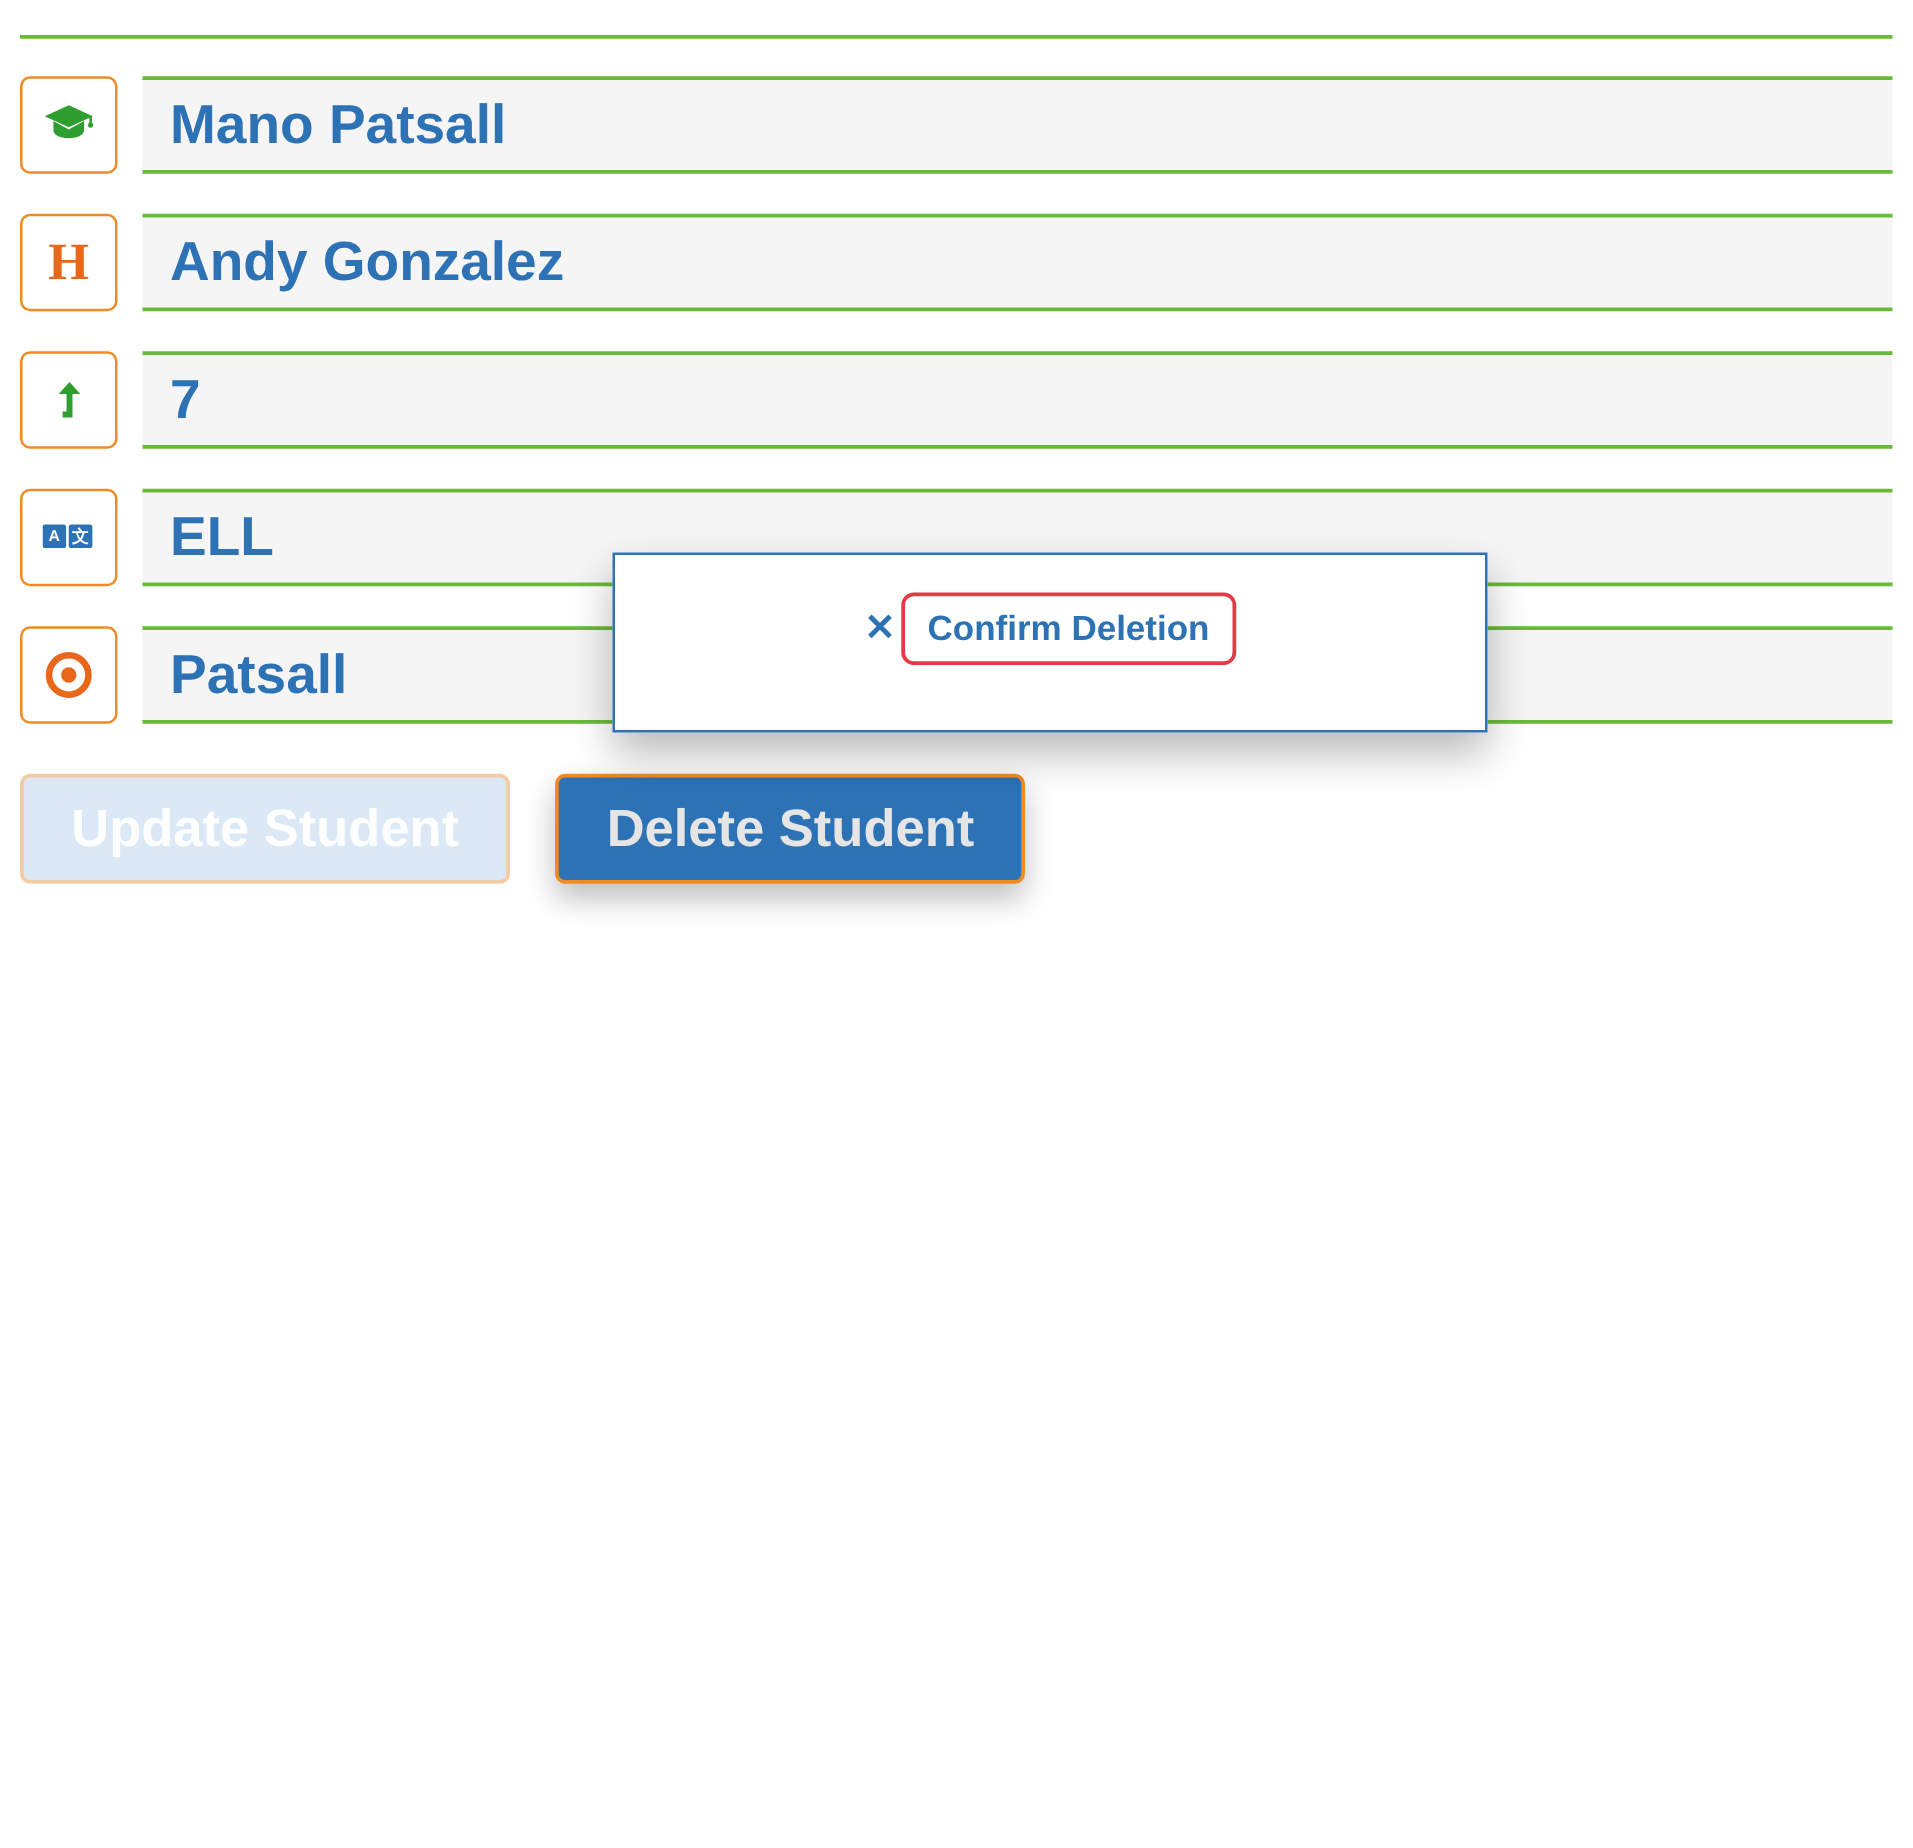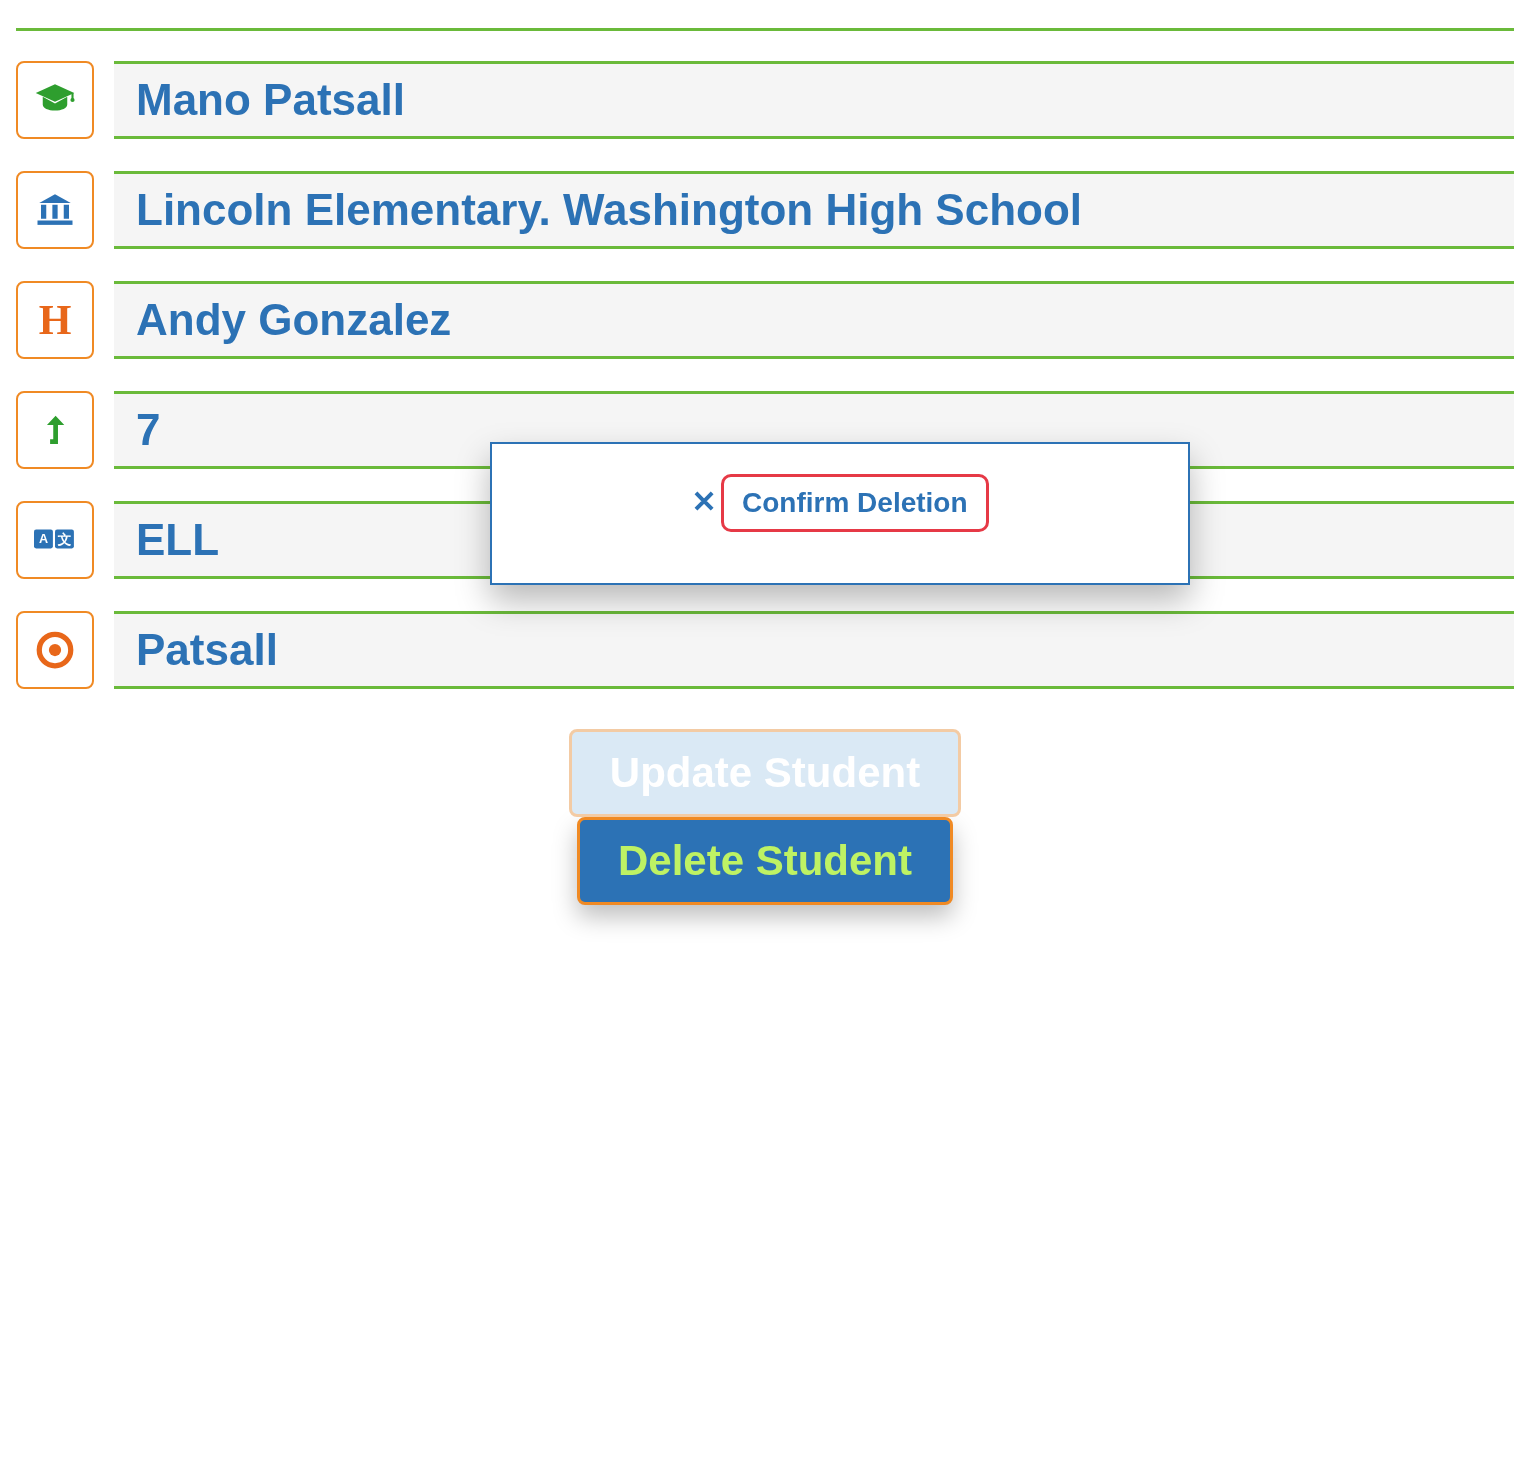--- a/index.html
+++ b/index.html
@@ -55,31 +55,32 @@
     display: flex;
     align-items: center;
     padding: 0 22px;
     font-size: 44px;
     font-weight: 700;
     color: var(--blue);
     min-height: 78px;
   }
   .buttons {
     display: flex;
-    flex-direction: column;
+    flex-direction: row;
     align-items: center;
+    gap: 36px;
     margin-top: 40px;
   }
   .btn {
     font-size: 42px;
     font-weight: 700;
     padding: 18px 38px;
     border-radius: 8px;
     border: 3px solid var(--orange);
-    color: #bef264;
+    color: #e5e5e5;
     cursor: pointer;
     line-height: 1.1;
   }
   .btn.update {
     background: var(--pale);
     border-color: #f3c9a0;
     color: #ffffff;
     opacity: 0.95;
   }
   .btn.delete {
@@ -137,34 +138,20 @@
         <path d="M5 10.2 V14.5 C5 16.5 8 18 12 18 C16 18 19 16.5 19 14.5 V10.2 L12 14 L5 10.2 Z" fill="#2e9e2e"></path>
         <circle cx="22" cy="12" r="1.2" fill="#2e9e2e"></circle>
         <rect x="21.4" y="8" width="1.2" height="4" fill="#2e9e2e"></rect>
       </svg>
     </div>
     <div class="field">
       <span>Mano Patsall</span>
     </div>
   </div>
 
-  <div class="row">
-    <div class="icon-box">
-      <svg viewBox="0 0 24 24" fill="none">
-        <path d="M3 8 L12 3 L21 8 Z" fill="#2c72b5"></path>
-        <rect x="4" y="9" width="3" height="8" fill="#2c72b5"></rect>
-        <rect x="10.5" y="9" width="3" height="8" fill="#2c72b5"></rect>
-        <rect x="17" y="9" width="3" height="8" fill="#2c72b5"></rect>
-        <rect x="2" y="18" width="20" height="2.5" fill="#2c72b5"></rect>
-      </svg>
-    </div>
-    <div class="field">
-      <span>Lincoln Elementary. Washington High School</span>
-    </div>
-  </div>
 
   <div class="row">
     <div class="icon-box">
       <span style="font-family: Georgia, 'Times New Roman', serif; font-weight:700; font-size:42px; color:#e8671a;">H</span>
     </div>
     <div class="field">
       <span>Andy Gonzalez</span>
     </div>
   </div>
 

